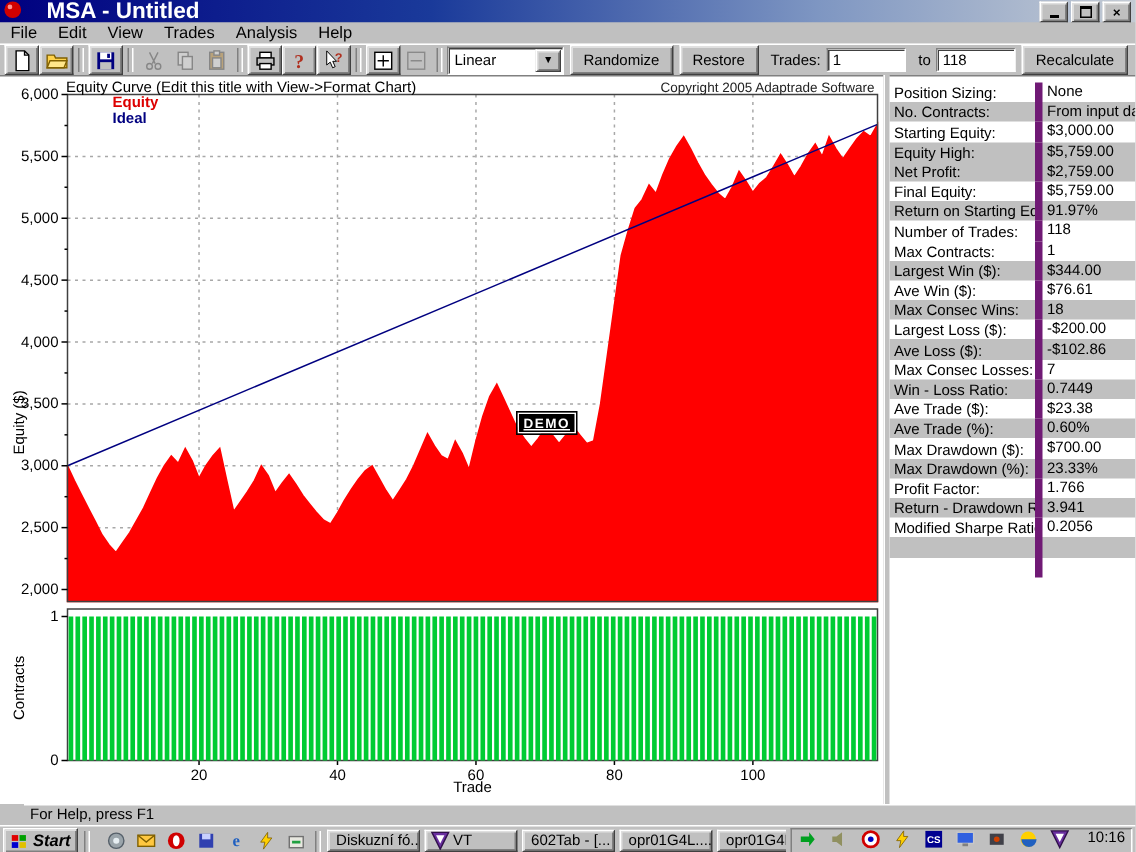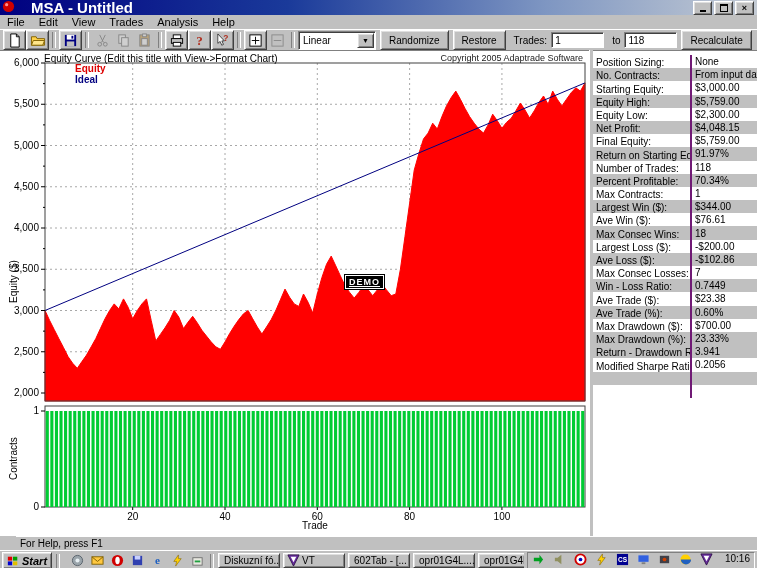--- a/index.html
+++ b/index.html
@@ -68,21 +68,21 @@
 
   #divider{position:absolute;left:589px;top:50px;width:4px;height:486px;background:#c0c0c0;
     border-left:1px solid #fff;border-right:1px solid #808080;}
 
   
   #stats{position:absolute;left:593px;top:50px;width:164px;height:486px;background:#fff;
     padding-top:4px;box-sizing:border-box;overflow:hidden;border-top:1px solid #808080;}
   .srow{display:flex;height:13.2px;align-items:flex-end;font-size:10px;}
   .srow.alt{background:#c0c0c0;}
   .srow .lab{width:97px;padding-left:3px;box-sizing:border-box;white-space:nowrap;overflow:hidden;}
-  .srow .val{flex:1;padding-left:3px;border-left:2px solid #701a75;white-space:nowrap;
+  .srow .val{flex:1;padding-left:3px;border-left:5px solid #701a75;white-space:nowrap;
     overflow:hidden;height:100%;display:flex;align-items:center;}
 
   
   #statusbar{position:absolute;left:0;top:536px;width:757px;height:14px;background:#c0c0c0;
     border-top:1px solid #fff;font-size:10px;display:flex;align-items:center;
     padding-left:4px;box-sizing:border-box;margin-left:16px;}
 
   
   #taskbar{position:absolute;left:0;top:550px;width:757px;height:20px;background:#c0c0c0;
     border-top:1px solid #fff;display:flex;align-items:center;padding:0 2px;box-sizing:border-box;}
@@ -429,44 +429,36 @@
         <span class="val">From input data</span>
       </div>
       <div class="srow">
         <span class="lab">Starting Equity:</span>
         <span class="val">$3,000.00</span>
       </div>
       <div class="srow alt">
         <span class="lab">Equity High:</span>
         <span class="val">$5,759.00</span>
       </div>
-      <div class="srow">
-        <span class="lab">Equity Low:</span>
-        <span class="val">$2,300.00</span>
-      </div>
       <div class="srow alt">
         <span class="lab">Net Profit:</span>
-        <span class="val">$4,048.15</span>
+        <span class="val">$2,759.00</span>
       </div>
       <div class="srow">
         <span class="lab">Final Equity:</span>
         <span class="val">$5,759.00</span>
       </div>
       <div class="srow alt">
         <span class="lab">Return on Starting Equity:</span>
         <span class="val">91.97%</span>
       </div>
       <div class="srow">
         <span class="lab">Number of Trades:</span>
         <span class="val">118</span>
       </div>
-      <div class="srow alt">
-        <span class="lab">Percent Profitable:</span>
-        <span class="val">70.34%</span>
-      </div>
       <div class="srow">
         <span class="lab">Max Contracts:</span>
         <span class="val">1</span>
       </div>
       <div class="srow alt">
         <span class="lab">Largest Win ($):</span>
         <span class="val">$344.00</span>
       </div>
       <div class="srow">
         <span class="lab">Ave Win ($):</span>
@@ -500,20 +492,24 @@
         <span class="lab">Ave Trade (%):</span>
         <span class="val">0.60%</span>
       </div>
       <div class="srow">
         <span class="lab">Max Drawdown ($):</span>
         <span class="val">$700.00</span>
       </div>
       <div class="srow alt">
         <span class="lab">Max Drawdown (%):</span>
         <span class="val">23.33%</span>
+      </div>
+      <div class="srow">
+        <span class="lab">Profit Factor:</span>
+        <span class="val">1.766</span>
       </div>
       <div class="srow alt">
         <span class="lab">Return - Drawdown Ratio:</span>
         <span class="val">3.941</span>
       </div>
       <div class="srow">
         <span class="lab">Modified Sharpe Ratio:</span>
         <span class="val">0.2056</span>
       </div>
       <div class="srow alt">

